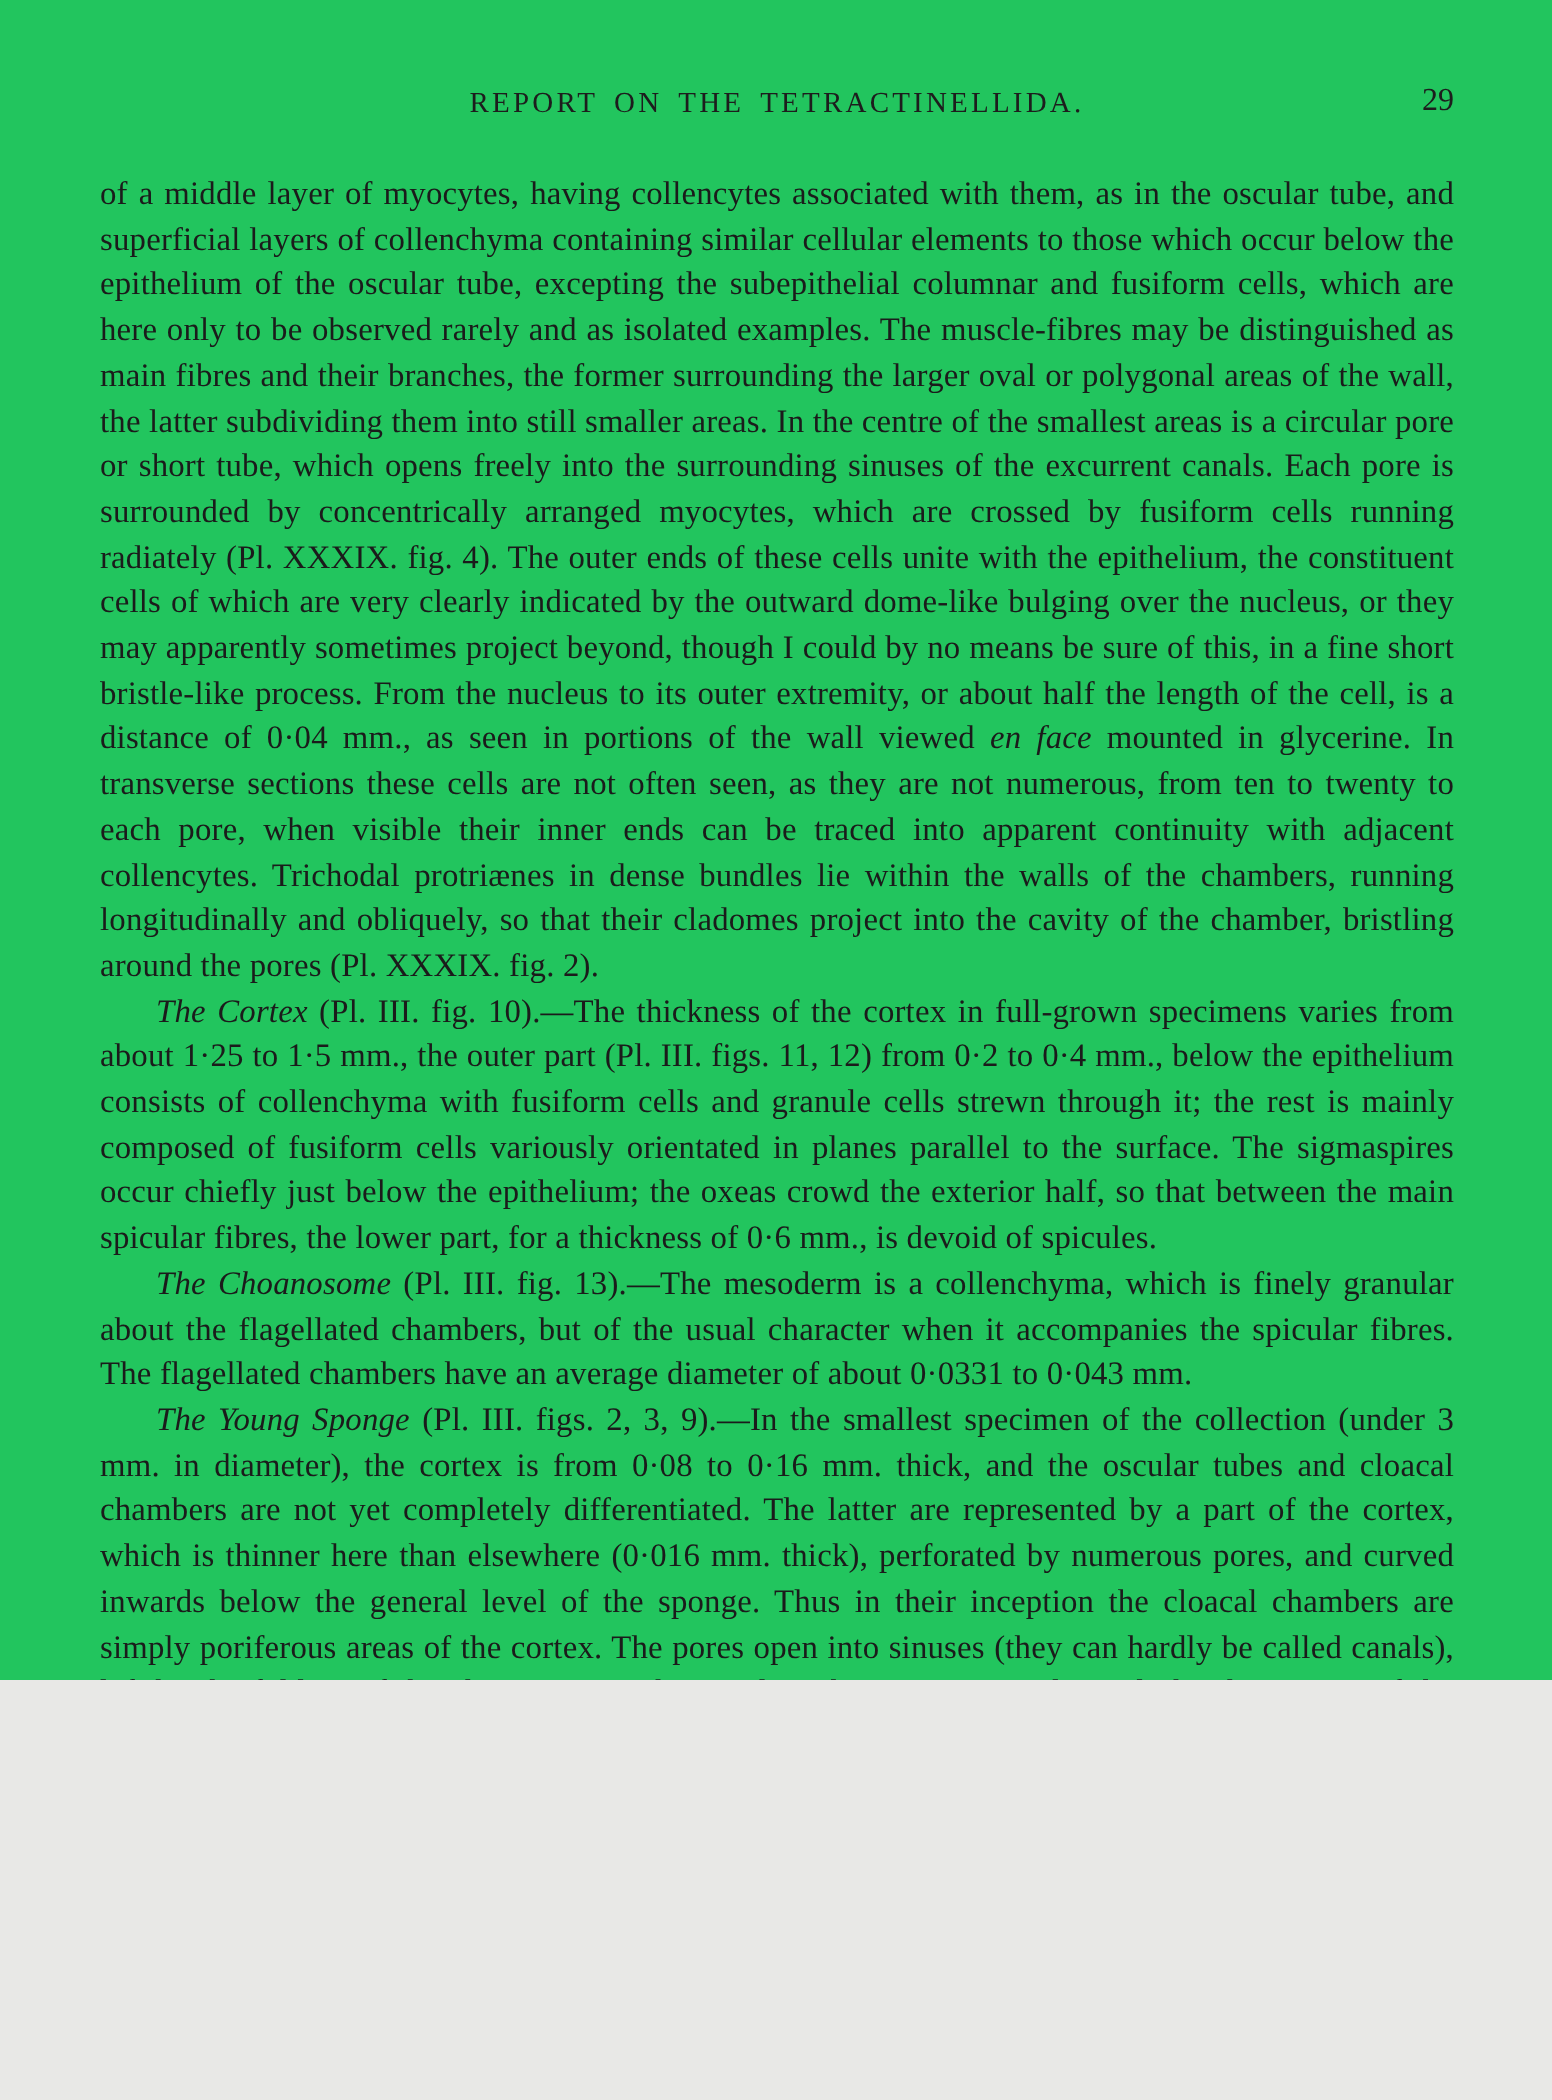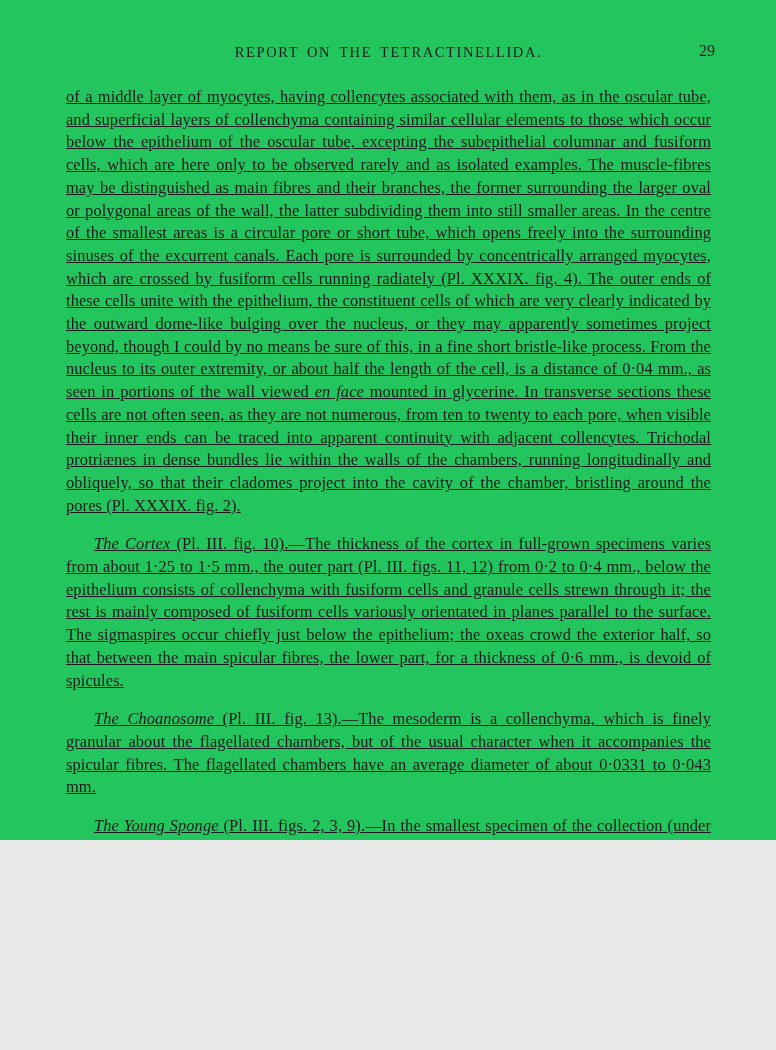--- a/index.html
+++ b/index.html
@@ -27,34 +27,33 @@
   .running-title {
     display: block;
     text-align: center;
     font-size: 14.5px;
     letter-spacing: 1.6px;
     word-spacing: 3px;
     color: #1d1d1d;
   }
   .page-number {
     position: absolute;
-    right: 12px;
+    right: 0;
     top: -2px;
     font-size: 16px;
     color: #1d1d1d;
   }
   .page-body {
     font-size: 16.4px;
     line-height: 22.7px;
     text-align: justify;
     letter-spacing: 0.1px;
   }
   .page-body p.para {
-    margin: 16px;
-    text-decoration: underline;
+    margin: 0;
   }
   .page-body p.para.indent {
     text-indent: 28px;
   }
   .it {
     font-style: italic;
   }
 </style>
 </head>
 <body>

